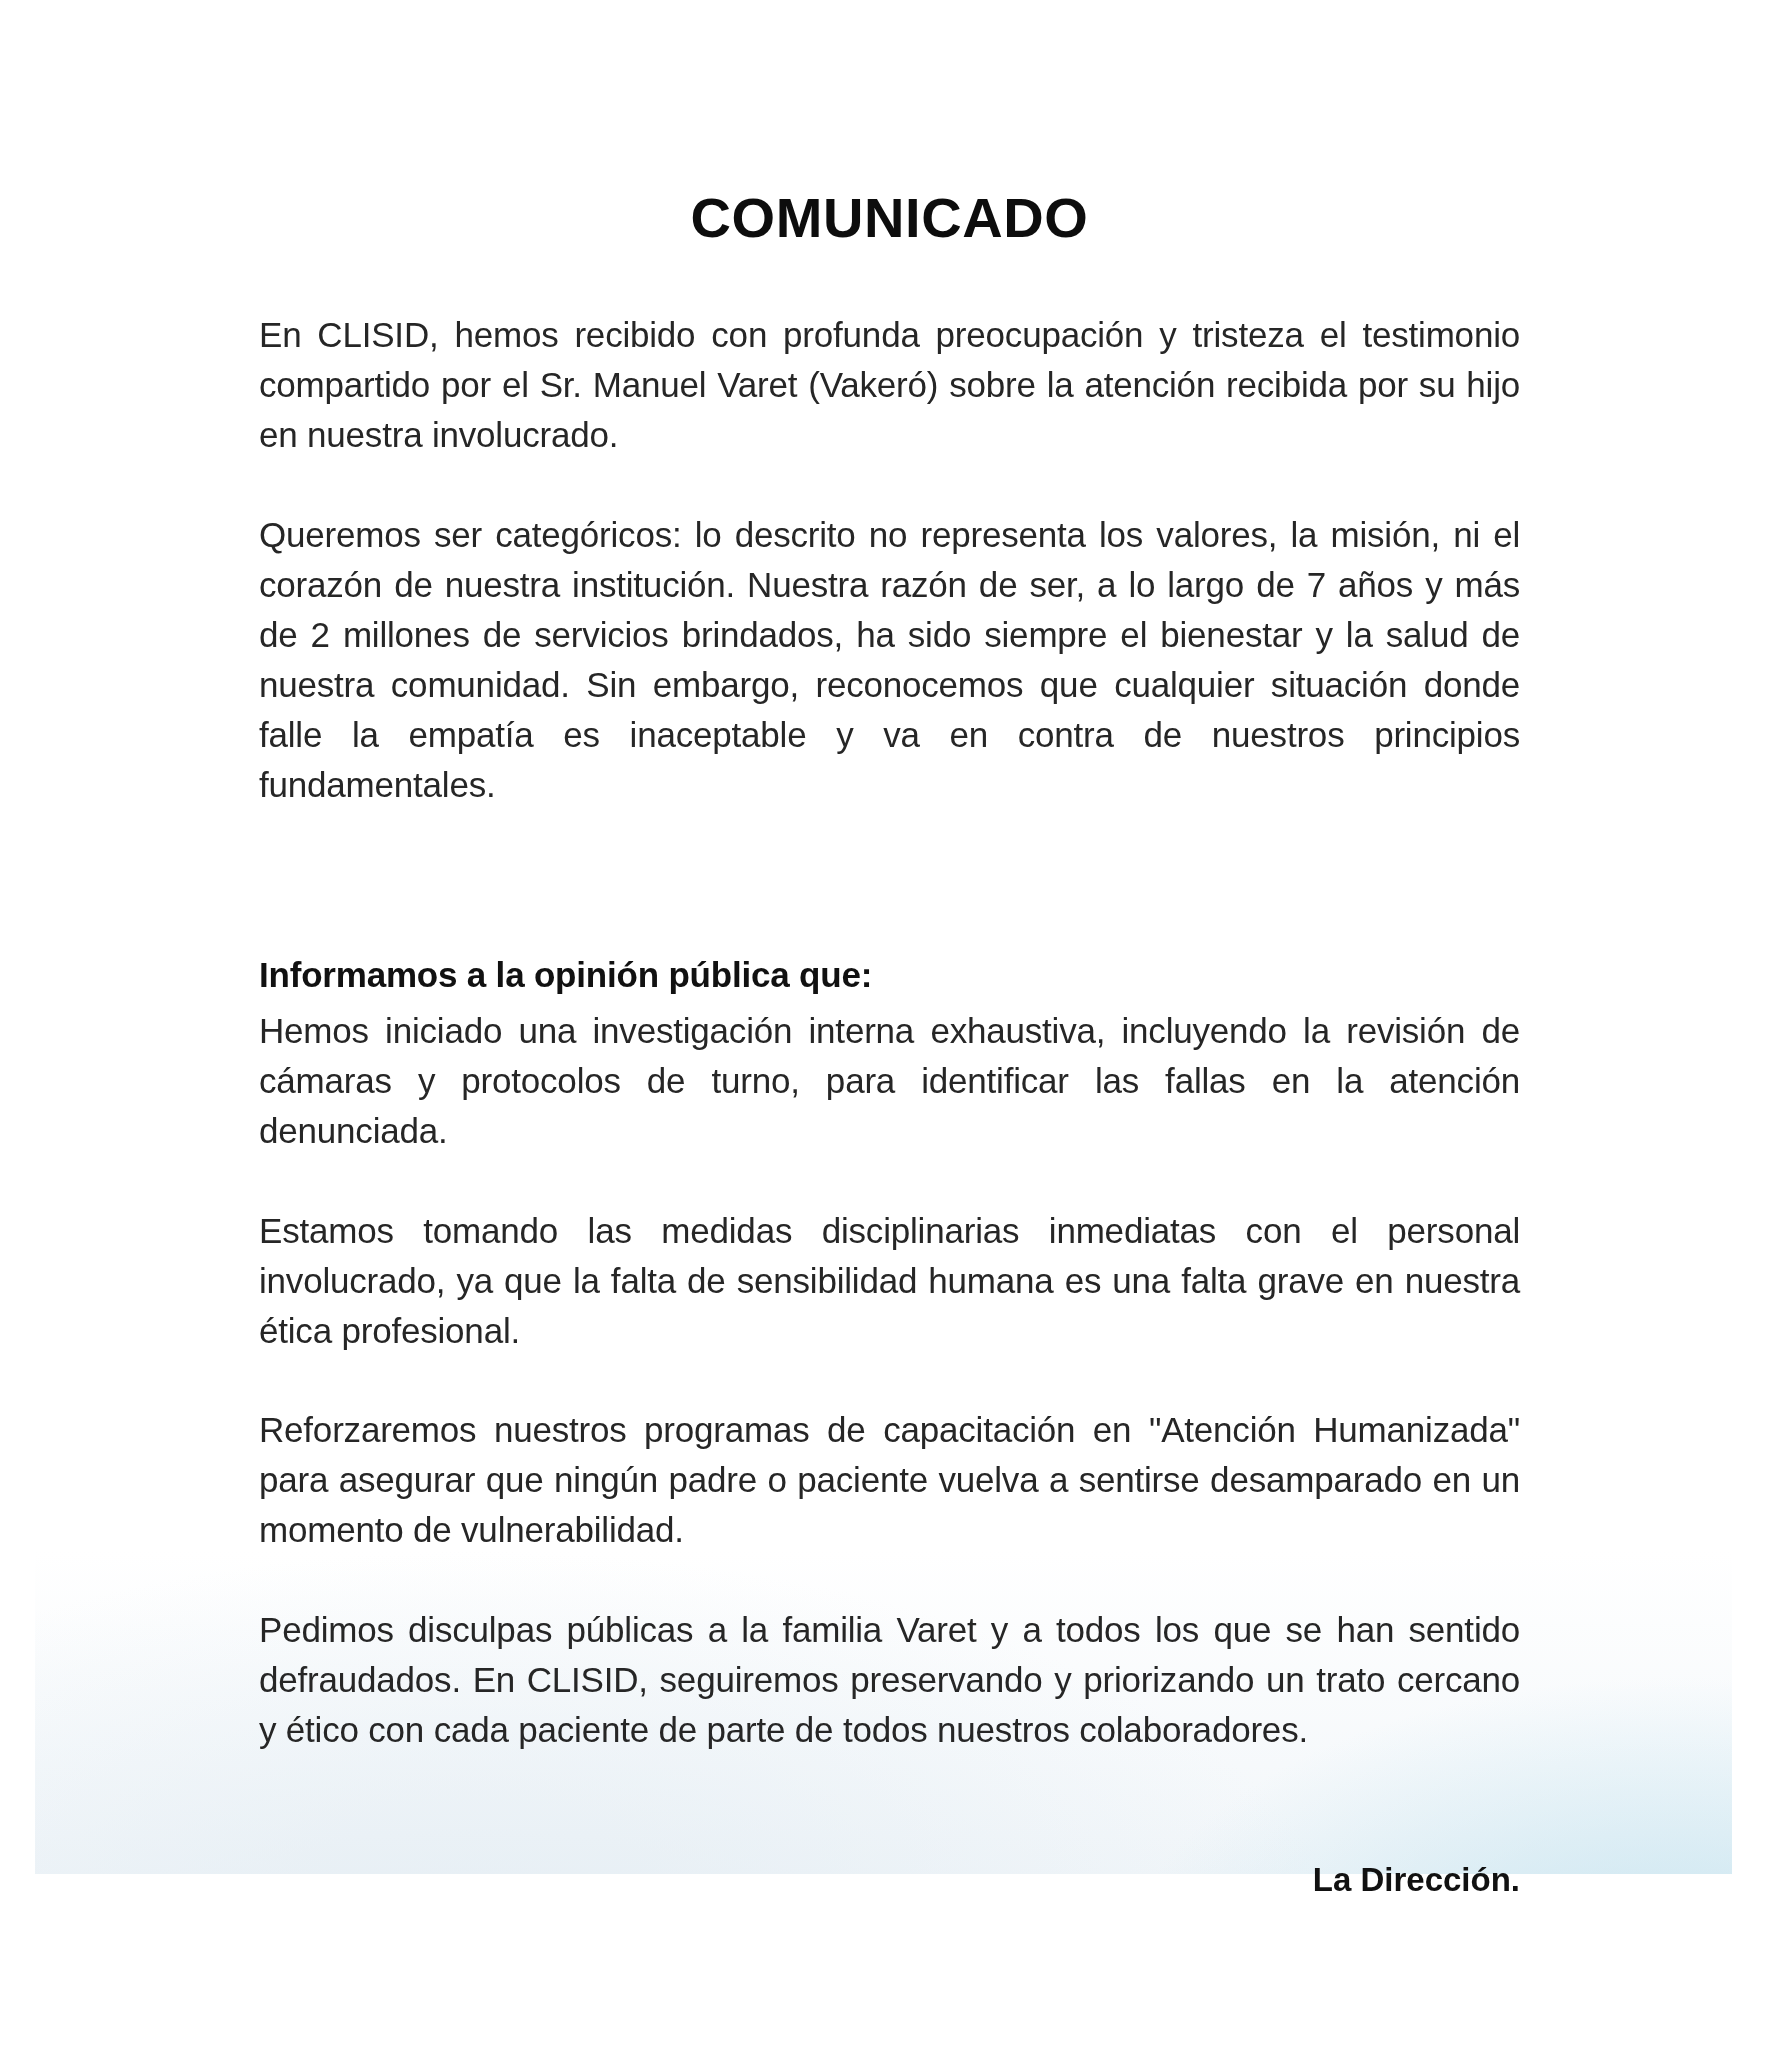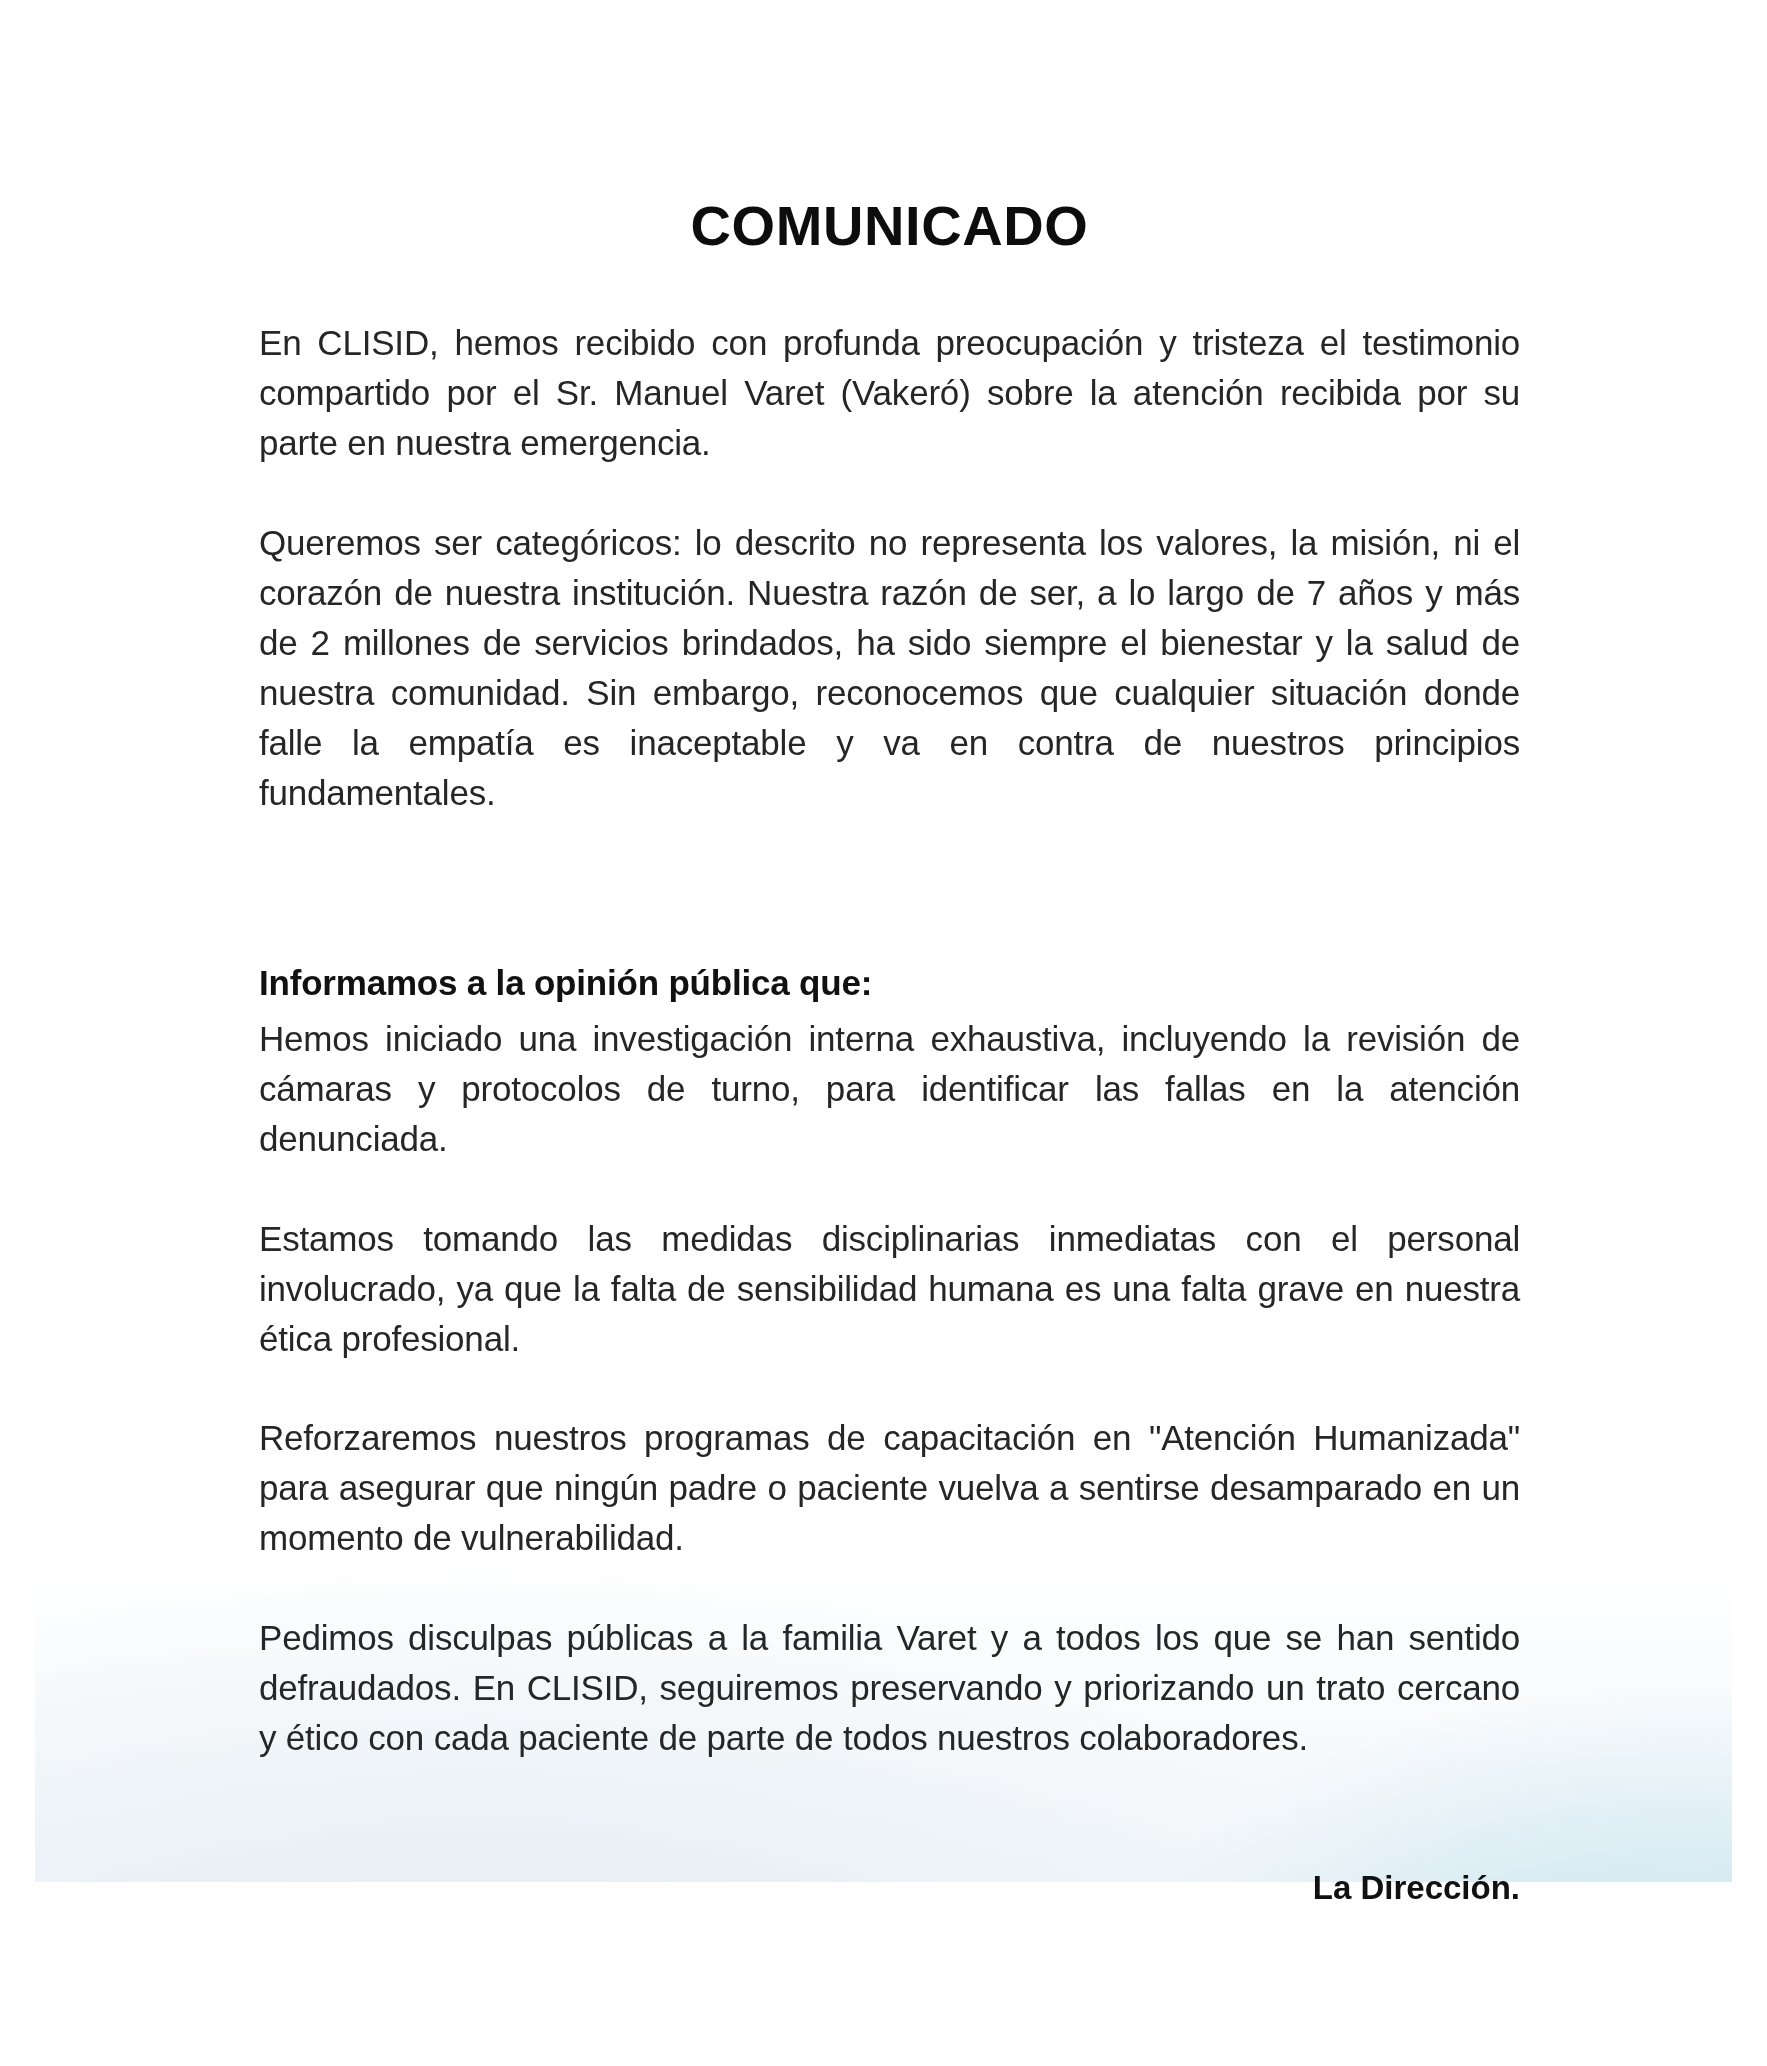--- a/index.html
+++ b/index.html
@@ -11,21 +11,21 @@
       width: 1768px;
       height: 2066px;
       position: relative;
       overflow: hidden;
       font-family: "Liberation Sans", "DejaVu Sans", sans-serif;
       color: #1c1c1c;
     }
     .page-card {
       position: absolute;
       left: 35px;
-      top: 8px;
+      top: 0;
       width: 1697px;
       height: 1874px;
       background:
         radial-gradient(ellipse 570px 317px at 1646px 1994px, rgba(190,225,238,0.85), rgba(190,225,238,0) 100%),
         radial-gradient(ellipse 886px 443px at 443px 1994px, rgba(225,235,242,0.8), rgba(225,235,242,0) 100%),
         linear-gradient(to bottom, #ffffff 0px, #ffffff 1551px, #f3f7fa 1836px, #e9f1f5 2031px);
     }
     .content {
       position: absolute;
       left: 224px;
@@ -75,21 +75,21 @@
       margin: 0;
     }
   </style>
 </head>
 <body>
 
 <div class="page-card">
   <div class="content">
     <h1 class="title">COMUNICADO</h1>
 
-    <p class="para" style="top:310px;">En CLISID, hemos recibido con profunda preocupación y tristeza el testimonio compartido por el Sr. Manuel Varet (Vakeró) sobre la atención recibida por su parte en nuestra emergencia.</p>
+    <p class="para" style="top:310px;">En CLISID, hemos recibido con profunda preocupación y tristeza el testimonio compartido por el Sr. Manuel Varet (Vakeró) sobre la atención recibida por su hijo en nuestra involucrado.</p>
 
     <p class="para" style="top:510px;">Queremos ser categóricos: lo descrito no representa los valores, la misión, ni el corazón de nuestra institución. Nuestra razón de ser, a lo largo de 7 años y más de 2 millones de servicios brindados, ha sido siempre el bienestar y la salud de nuestra comunidad. Sin embargo, reconocemos que cualquier situación donde falle la empatía es inaceptable y va en contra de nuestros principios fundamentales.</p>
 
     <p class="para bold" style="top:905px;">Informamos a la opinión pública que:</p>
 
     <p class="para" style="top:1006px;">Hemos iniciado una investigación interna exhaustiva, incluyendo la revisión de cámaras y protocolos de turno, para identificar las fallas en la atención denunciada.</p>
 
     <p class="para" style="top:1206px;">Estamos tomando las medidas disciplinarias inmediatas con el personal involucrado, ya que la falta de sensibilidad humana es una falta grave en nuestra ética profesional.</p>
 
     <p class="para" style="top:1405px;">Reforzaremos nuestros programas de capacitación en "Atención Humanizada" para asegurar que ningún padre o paciente vuelva a sentirse desamparado en un momento de vulnerabilidad.</p>

